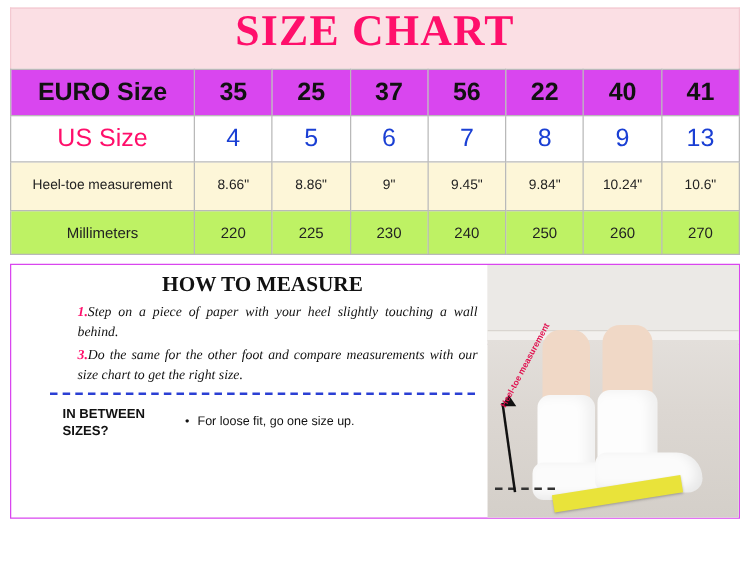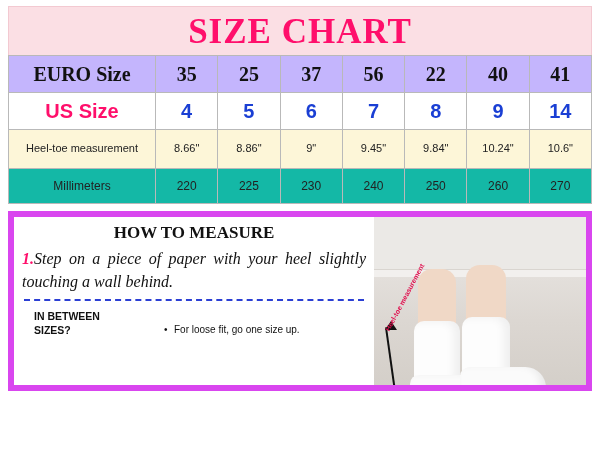--- a/index.html
+++ b/index.html
@@ -20,21 +20,21 @@
     box-sizing: border-box;
     padding: 6px 8px 6px 8px;
     background: #ffffff;
   }
 
   
   .title-band {
     background: #fbdfe4;
     height: 48px;
     display: flex;
-    align-items: center;
+    align-items: flex-start;
     justify-content: center;
     border: 1px solid #f3c9d1;
     border-bottom: none;
   }
   .title-text {
     font-family: "Liberation Serif", serif;
     font-weight: bold;
     font-size: 35px;
     letter-spacing: 1px;
     color: #ff0f6b;
@@ -48,102 +48,102 @@
     table-layout: fixed;
   }
   table.size-table td {
     border: 1px solid #b9b9b9;
     text-align: center;
     vertical-align: middle;
     padding: 0;
   }
   .row-euro td {
     height: 36px;
-    background: #c4b5fd;
+    background: #d946ef;
     font-weight: bold;
     font-size: 20px;
     color: #111111;
-    font-family: Liberation Serif, serif;
   }
   .row-euro td.label-cell {
     font-size: 20px;
   }
   .row-us td {
     height: 36px;
     background: #ffffff;
-    font-weight: bold;
+    font-weight: normal;
     font-size: 20px;
     color: #1a3fd4;
     margin-left: 37px;
   }
   .row-us td.label-cell {
     color: #ff0f6b;
     font-size: 20px;
   }
   .row-heel td {
     height: 38px;
     background: #fdf6d8;
     font-size: 11px;
     color: #222222;
     line-height: 1.25;
   }
   .row-mm td {
     height: 34px;
-    background: #14b8a6;
+    background: #bef264;
     font-size: 12px;
     color: #222222;
   }
   .col-label { width: 146px; }
 
   
   .measure-panel {
     margin-top: 7px;
-    border: 6px solid #d946ef;
-    height: 180px;
+    border: 1px solid #d946ef;
+    height: 204px;
     box-sizing: border-box;
     display: flex;
     background: #ffffff;
+    padding-left: 21px;
   }
   .measure-left {
     width: 360px;
     box-sizing: border-box;
     padding: 5px 8px 4px 8px;
     position: relative;
   }
   .measure-heading {
     text-align: center;
     font-family: "Liberation Serif", serif;
     font-weight: bold;
     font-size: 17px;
     color: #111111;
     margin: 1px 0 5px 0;
   }
   .steps {
     font-family: "Liberation Serif", serif;
-    font-size: 16px;
+    font-size: 11px;
     font-style: italic;
     color: #111111;
     line-height: 1.42;
     text-align: justify;
+    margin-left: 24px;
   }
   .step { margin-bottom: 3px; }
   .step .num {
     color: #ff0f6b;
     font-weight: bold;
     font-style: italic;
   }
   .dash-rule {
     margin: 6px 2px 5px 2px;
     border-top: 2px dashed #2b3fd4;
     height: 0;
   }
   .bottom-row {
     display: flex;
-    align-items: flex-end;
-    gap: 32px;
+    align-items: center;
   }
   .inbetween {
     width: 108px;
     font-size: 10.5px;
     font-weight: bold;
     color: #111111;
     line-height: 1.3;
     padding-left: 12px;
     box-sizing: border-box;
     padding-top: 4px;
@@ -280,21 +280,21 @@
       <td>41</td>
     </tr>
     <tr class="row-us">
       <td class="col-label label-cell">US Size</td>
       <td>4</td>
       <td>5</td>
       <td>6</td>
       <td>7</td>
       <td>8</td>
       <td>9</td>
-      <td>14</td>
+      <td>13</td>
     </tr>
     <tr class="row-heel">
       <td class="col-label">Heel-toe measurement</td>
       <td>8.66"</td>
       <td>8.86"</td>
       <td>9"</td>
       <td>9.45"</td>
       <td>9.84"</td>
       <td>10.24"</td>
       <td>10.6"</td>
@@ -312,20 +312,23 @@
   </tbody>
     </table>
 
   <div class="measure-panel">
     <div class="measure-left">
       <div class="measure-heading">HOW TO MEASURE</div>
       <div class="steps">
         <div class="step">
           <span class="num">1.</span><span>Step on a piece of paper with your heel slightly touching a wall behind.</span>
         </div>
+        <div class="step">
+          <span class="num">3.</span><span>Do the same for the other foot and compare measurements with our size chart to get the right size.</span>
+        </div>
       </div>
       <div class="dash-rule"></div>
       <div class="bottom-row">
         <div class="inbetween">IN BETWEEN SIZES?</div>
         <div class="bullets">
           <div>For loose fit, go one size up.</div>
         </div>
       </div>
     </div>
 

